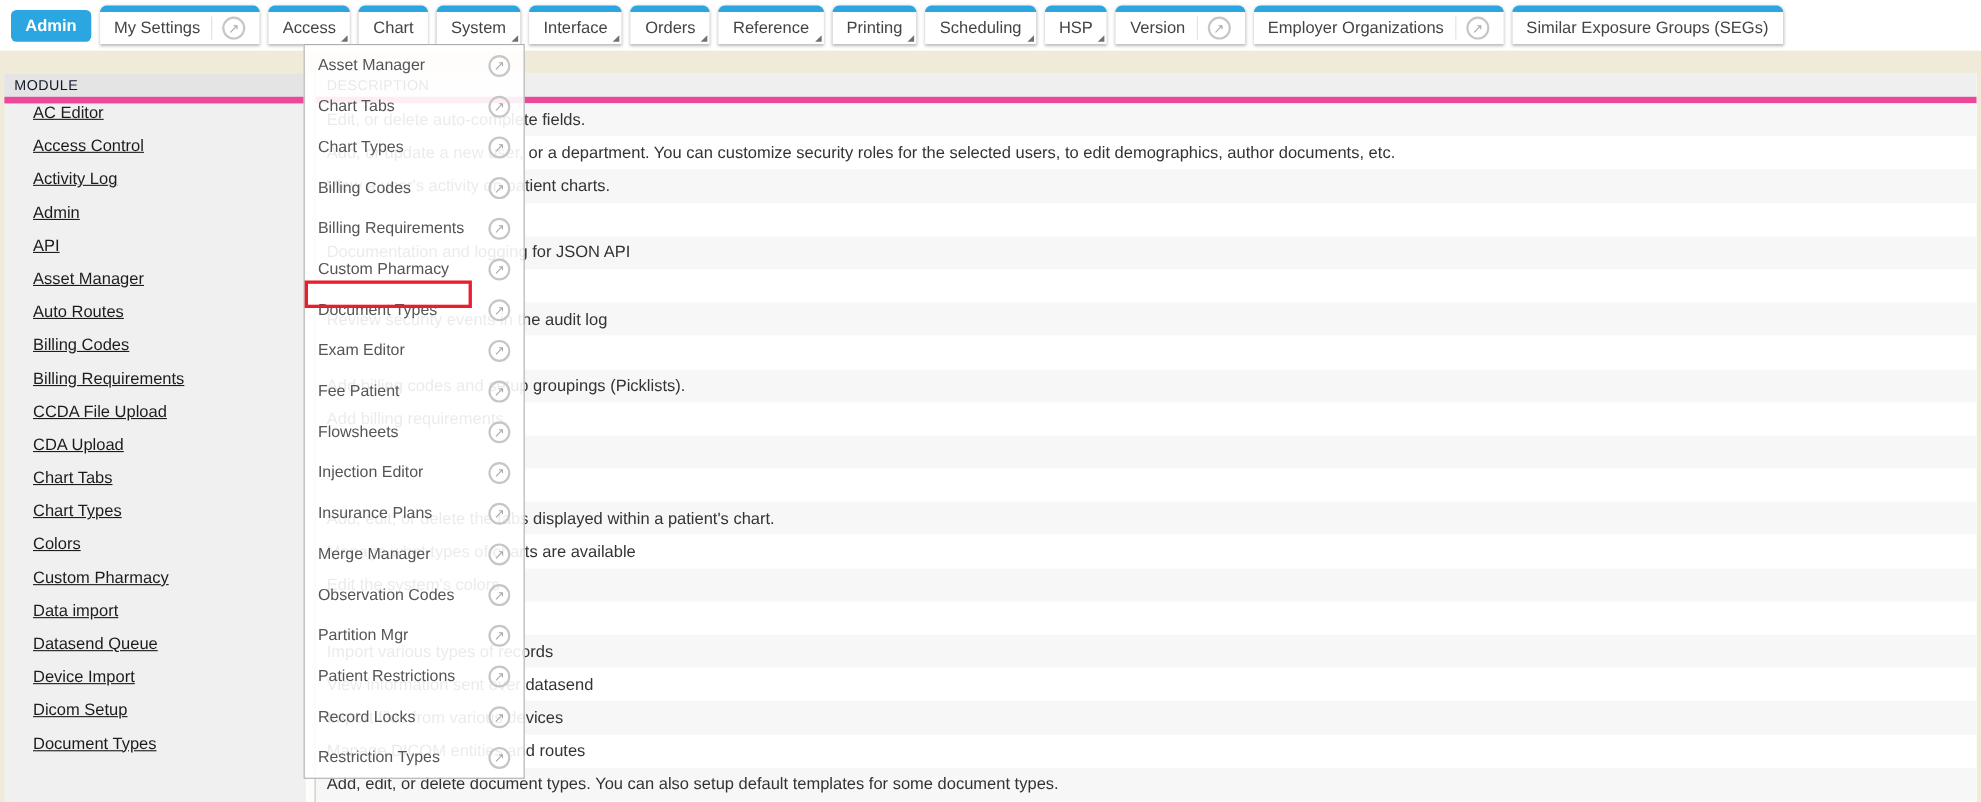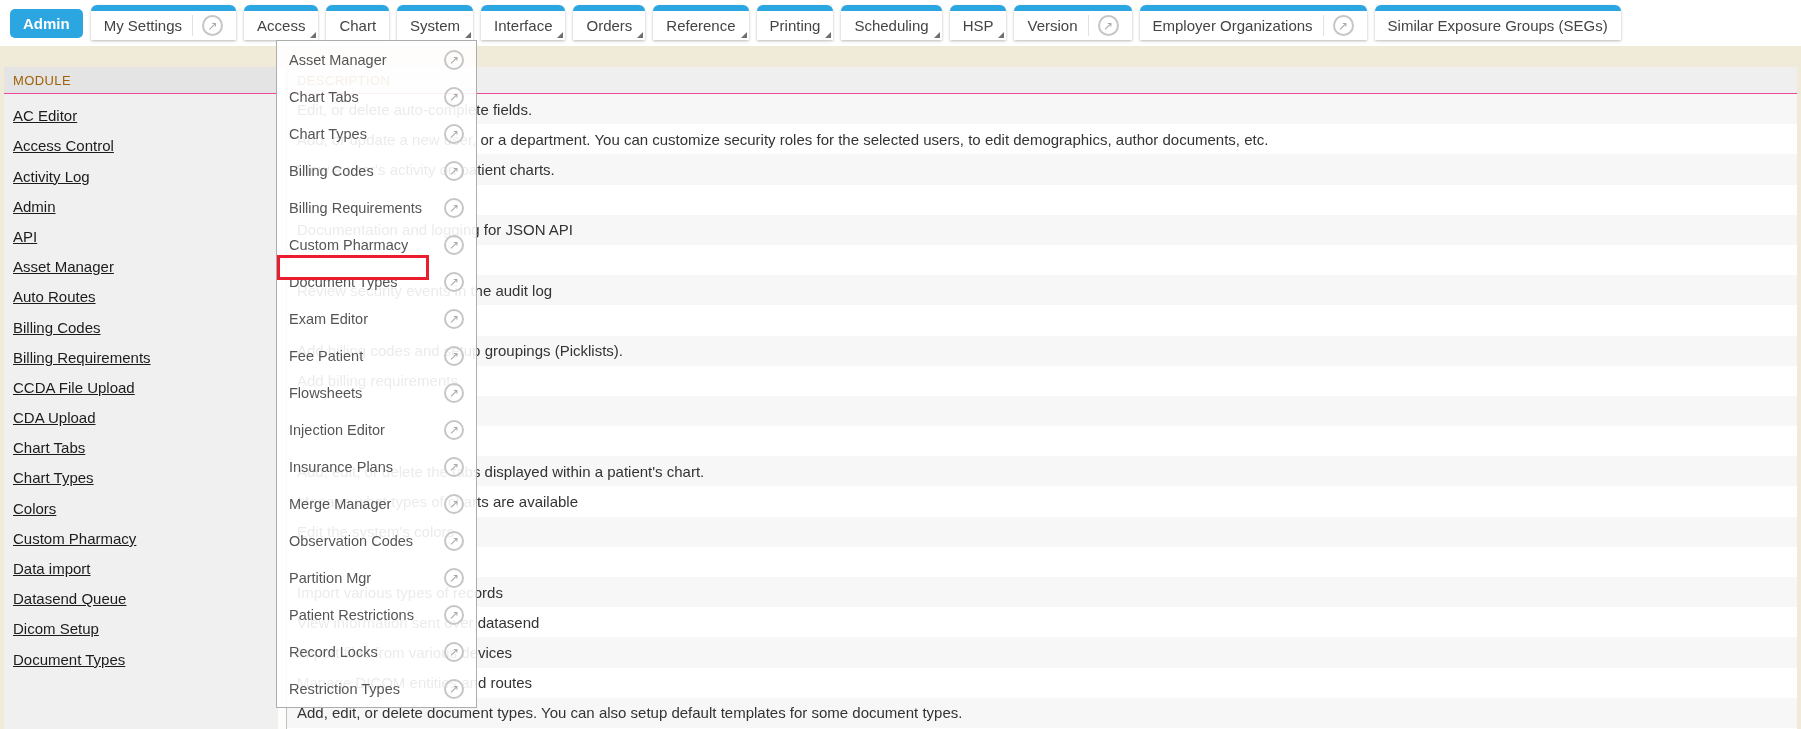--- a/index.html
+++ b/index.html
@@ -27,25 +27,25 @@
            border-bottom:6px solid #6f6f6f; border-left:6px solid transparent; }
 
   
   .page-bg { position:absolute; top:46px; left:0; right:0; bottom:0; background:#f0ead9; }
 
   
   .grid { position:absolute; top:67px; left:4px; right:4px; bottom:0; display:flex; z-index:1; }
   .module-col { width:274px; background:#f0f0f0; flex:0 0 auto; }
   .col-gap { width:8px; background:#fdfdfb; flex:0 0 auto; }
   .desc-col { flex:1; background:#fff; border-left:1px solid #c0c0c0; overflow:hidden; }
-  .col-header { height:27px; display:flex; align-items:center; font-size:13px; color:#a16207;
-                letter-spacing:0.4px; border-bottom:1px solid #ec4899; }
+  .col-header { height:27px; display:flex; align-items:center; font-size:13px; color:#0f172a;
+                letter-spacing:0.4px; border-bottom:6px solid #ec4899; }
   .module-col .col-header { background:#e4e4e4; padding-left:9px; }
   .desc-col .col-header { background:#efefef; padding-left:10px; }
-  .mrow { height:30.2px; display:flex; align-items:flex-end; padding-left:9px; }
+  .mrow { height:30.2px; display:flex; align-items:flex-start; padding-left:26px; }
   .mlink { font-size:15px; color:#1c1c1c; text-decoration:underline; cursor:pointer; white-space:nowrap; }
   .drow { height:30.2px; display:flex; align-items:center; padding-left:10px; background:#fff; }
   .drow:nth-child(odd) { background:#f7f7f7; } 
   .dtext { font-size:15px; color:#333; white-space:nowrap; overflow:hidden; }
 
   
   .dropdown { position:absolute; left:276px; top:40px; width:201px; height:668px;
               background:rgba(255,255,255,0.9); border:1px solid #adadad; z-index:60;
               display:flex; flex-direction:column; }
   .menu-item { flex:1; display:flex; align-items:center; justify-content:space-between;
@@ -110,20 +110,23 @@
         <div class="mrow">
     <a class="mlink">Custom Pharmacy</a>
   </div>
         <div class="mrow">
     <a class="mlink">Data import</a>
   </div>
         <div class="mrow">
     <a class="mlink">Datasend Queue</a>
   </div>
         <div class="mrow">
+    <a class="mlink">Device Import</a>
+  </div>
+        <div class="mrow">
     <a class="mlink">Dicom Setup</a>
   </div>
         <div class="mrow">
     <a class="mlink">Document Types</a>
   </div>
       </div>
   </div>
   <div class="col-gap"></div>
   <div class="desc-col">
     <div class="col-header">DESCRIPTION</div>

